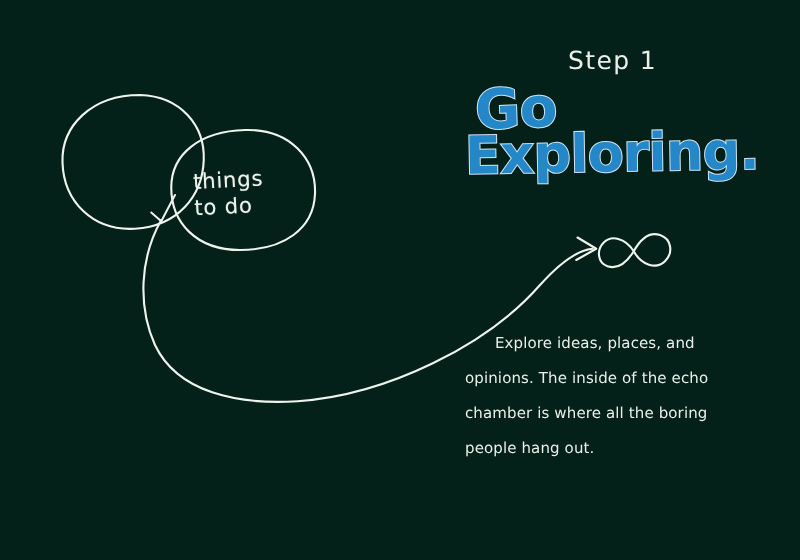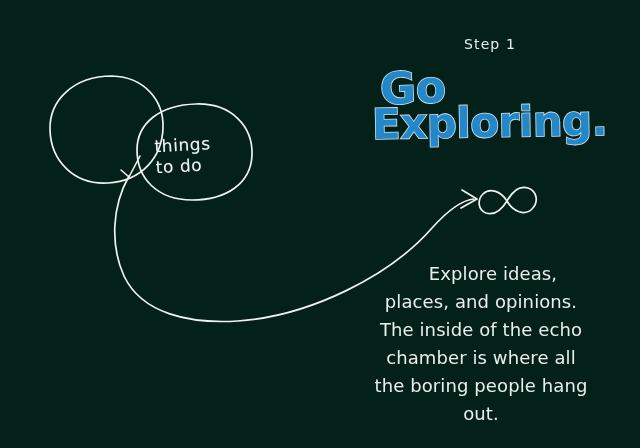--- a/index.html
+++ b/index.html
@@ -51,21 +51,21 @@
 
   
   #step-caption {
     position: absolute;
     left: 400px;
     top: 36px;
     width: 180px;
     text-align: center;
     color: #e9efe9;
     font-family: "DejaVu Sans", sans-serif;
-    font-size: 14px;
+    font-size: 20px;
     letter-spacing: 1.1px;
   }
 
   
   #headline {
     position: absolute;
     left: 372px;
     top: 62px;
     width: 250px;
     height: 100px;
@@ -94,25 +94,24 @@
   }
 
   
   #body-text {
     position: absolute;
     left: 372px;
     top: 260px;
     width: 218px;
     color: #e9efe9;
     font-family: "DejaVu Sans", sans-serif;
-    font-size: 18px;
+    font-size: 12px;
     line-height: 28px;
     text-indent: 24px;
     letter-spacing: 0.1px;
-    text-align: center;
   }
 </style>
 </head>
 <body>
 
 <div id="canvas">
 
   <svg id="venn-svg" viewBox="0 0 640 448" xmlns="http://www.w3.org/2000/svg">
 
     <path d="M 112 76

